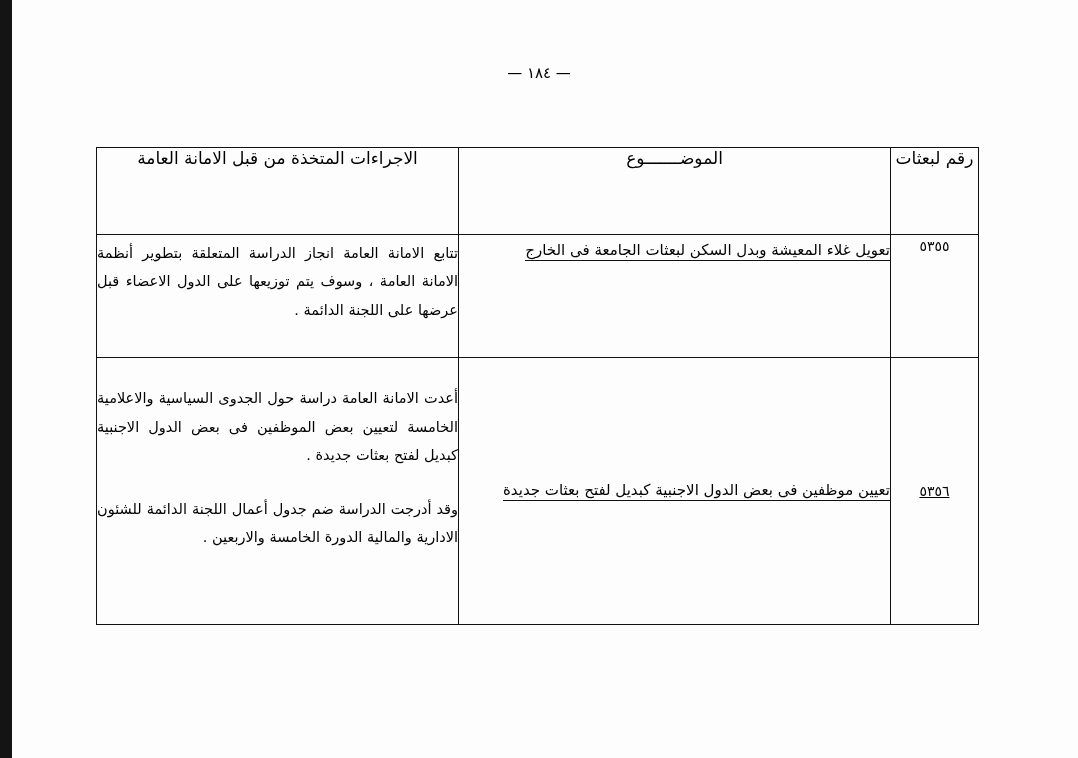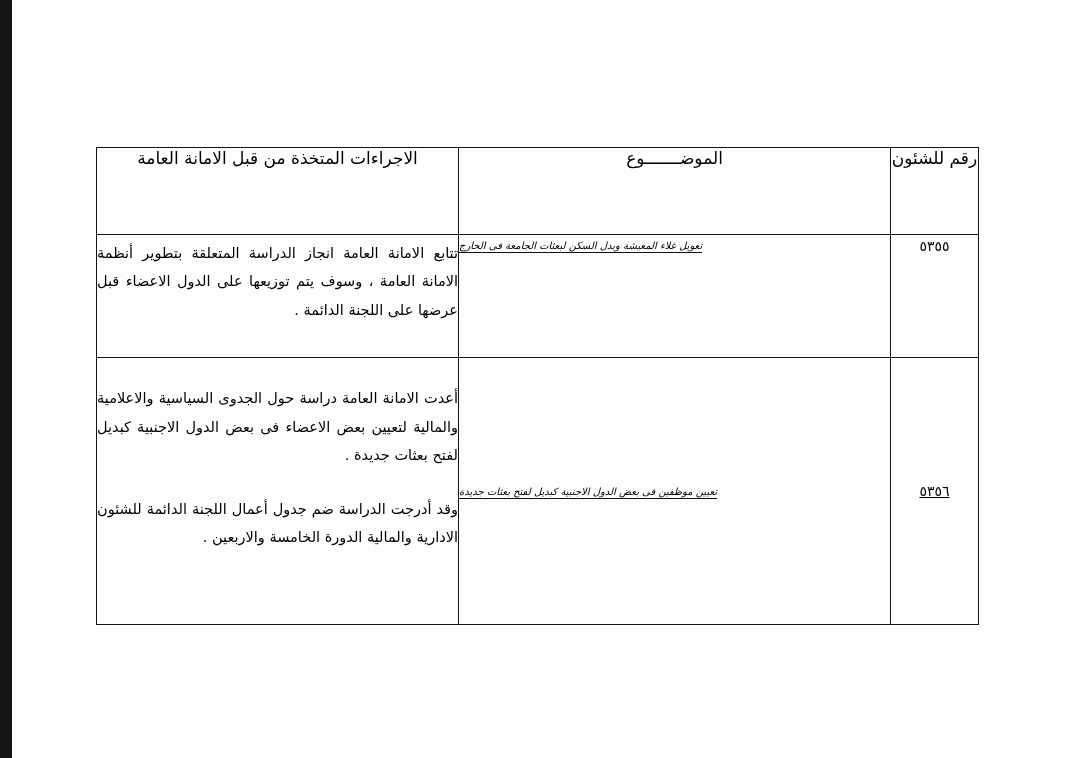--- a/index.html
+++ b/index.html
@@ -92,23 +92,22 @@
   }
 
   td.num-cell {
     text-align: center;
     font-size: 14px;
     padding-top: 22px;
     line-height: 1.6;
   }
 
   td.subject-cell {
-    text-align: left;
-    font-size: 10px;
-    font-style: italic;
+    text-align: right;
+    font-size: 15px;
   }
 
   .subject-underlined {
     display: inline;
     border-bottom: 1px solid #111;
     line-height: 2.1;
     padding-bottom: 1px;
   }
 
   .row-2 td.subject-cell {
@@ -123,31 +122,32 @@
   .row-2 td.actions-cell { padding-top: 26px; }
   .row-2 td.num-cell { vertical-align: middle; padding-top: 0; text-decoration: underline; }
 </style>
 </head>
 <body>
 
 <div class="page">
 
   <div class="scan-edge"></div>
 
+  <div class="page-number">— ١٨٤ —</div>
 
   <div class="table-wrap">
     <table class="doc-table">
       <colgroup>
         <col class="col-num">
         <col class="col-subject">
         <col class="col-actions">
       </colgroup>
       <thead>
         <tr>
-          <th>رقم للشئون</th>
+          <th>رقم لبعثات</th>
           <th class="hdr-subject-text">الموضـــــــوع</th>
           <th>الاجراءات المتخذة من قبل الامانة العامة</th>
         </tr>
       </thead>
       <tbody>
 
         <tr class="row-1">
           <td class="num-cell">٥٣٥٥</td>
           <td class="subject-cell">
             <span class="subject-underlined">تعويل غلاء المعيشة وبدل السكن لبعثات الجامعة فى الخارج</span>
@@ -156,21 +156,21 @@
             <p class="para">تتابع الامانة العامة انجاز الدراسة المتعلقة بتطوير أنظمة الامانة العامة ، وسوف يتم توزيعها على الدول الاعضاء قبل عرضها على اللجنة الدائمة .</p>
           </td>
         </tr>
 
         <tr class="row-2">
           <td class="num-cell">٥٣٥٦</td>
           <td class="subject-cell">
             <span class="subject-underlined">تعيين موظفين فى بعض الدول الاجنبية كبديل لفتح بعثات جديدة</span>
           </td>
           <td class="actions-cell">
-            <p class="para">أعدت الامانة العامة دراسة حول الجدوى السياسية والاعلامية والمالية لتعيين بعض الاعضاء فى بعض الدول الاجنبية كبديل لفتح بعثات جديدة .</p>
+            <p class="para">أعدت الامانة العامة دراسة حول الجدوى السياسية والاعلامية الخامسة لتعيين بعض الموظفين فى بعض الدول الاجنبية كبديل لفتح بعثات جديدة .</p>
             <p class="para">وقد أدرجت الدراسة ضم جدول أعمال اللجنة الدائمة للشئون الادارية والمالية الدورة الخامسة والاربعين .</p>
           </td>
         </tr>
 
       </tbody>
     </table>
   </div>
 
 </div>
 

